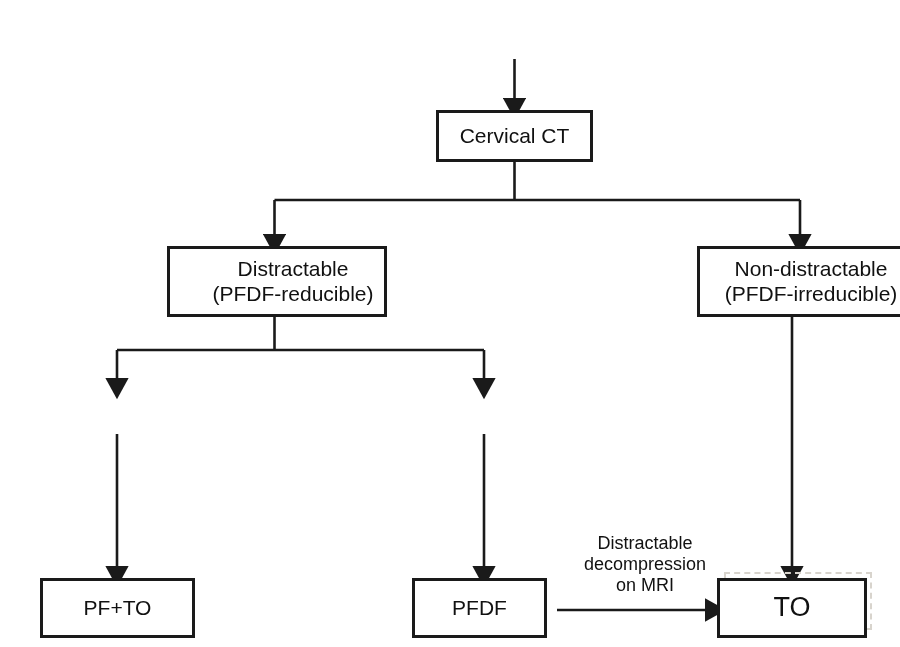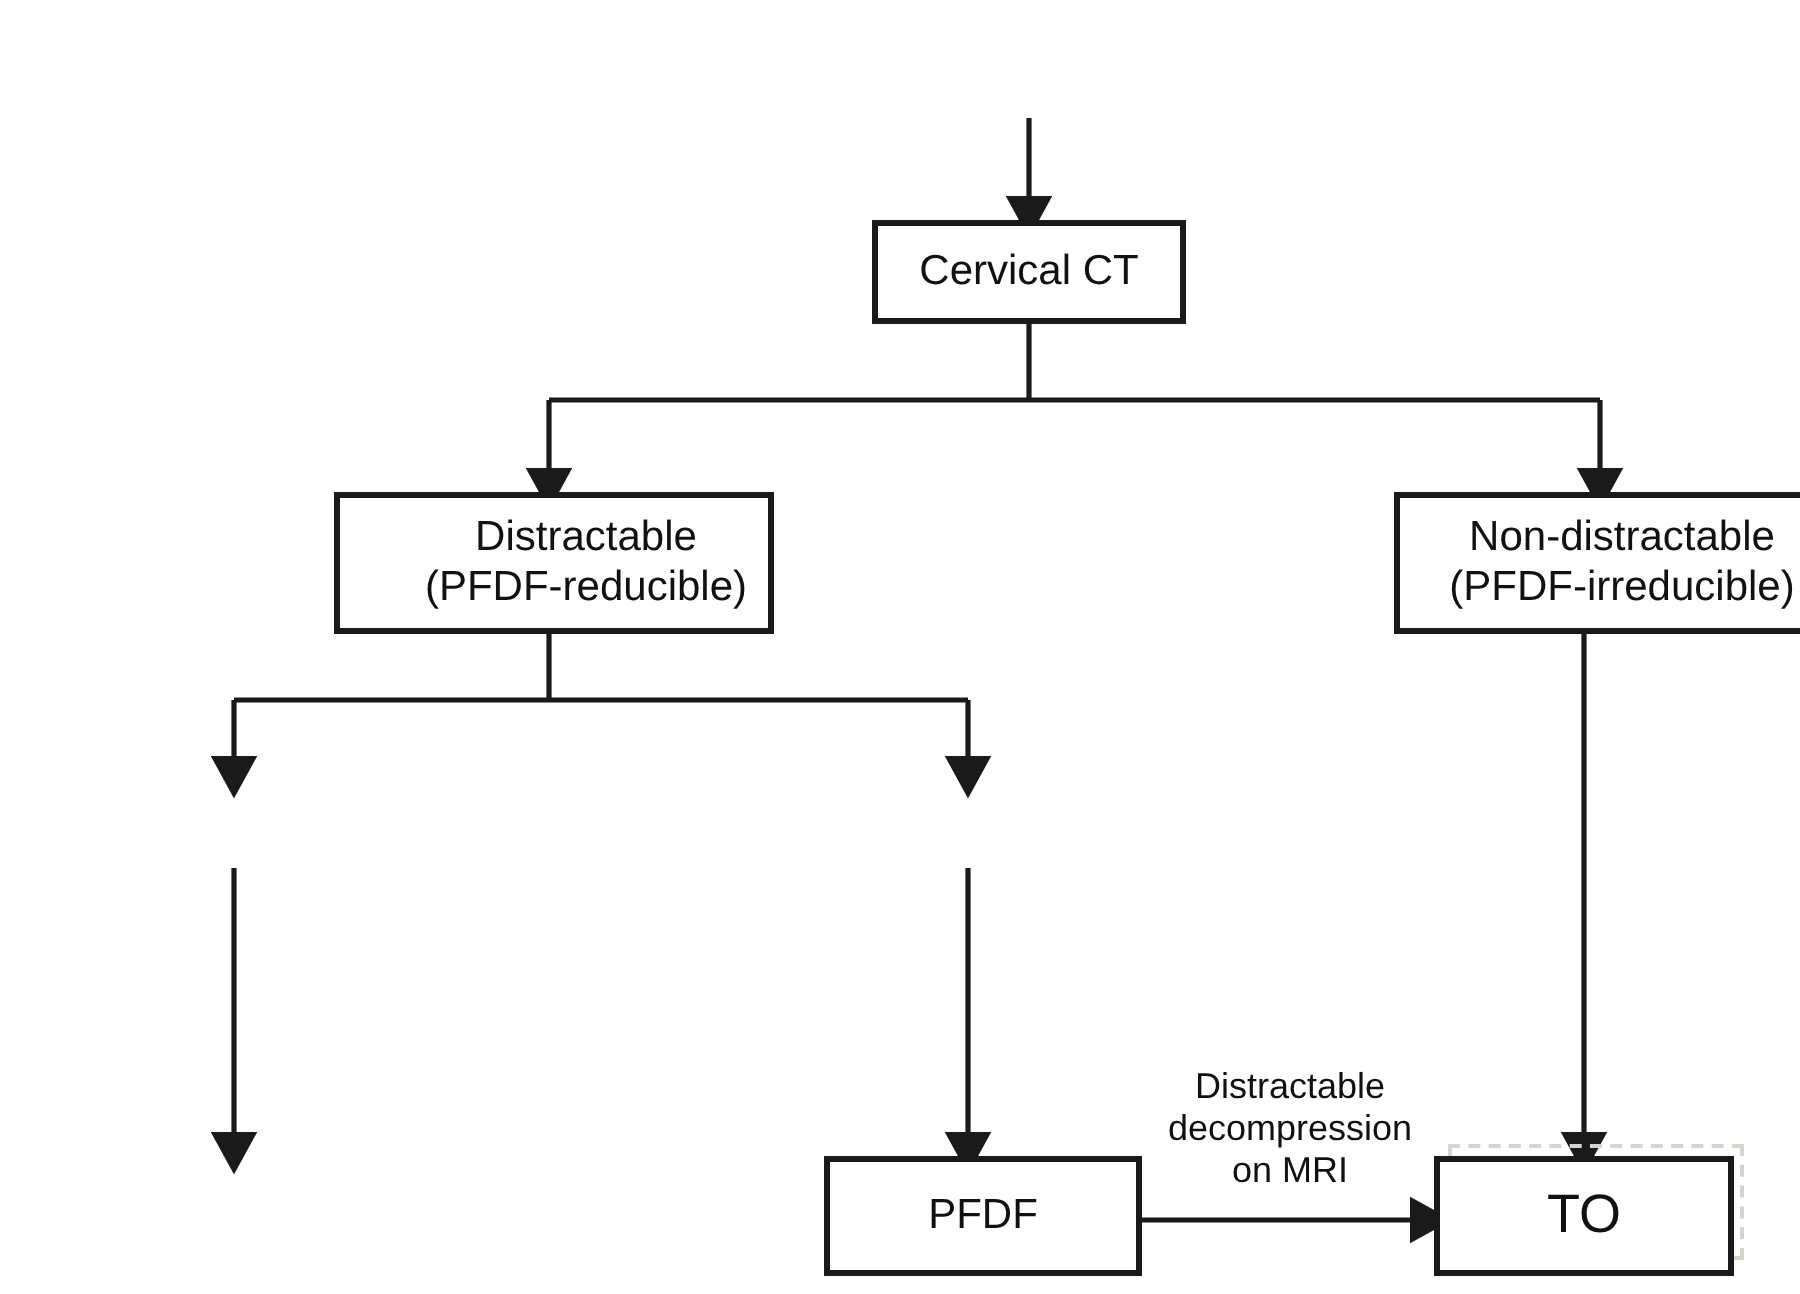--- a/index.html
+++ b/index.html
@@ -103,22 +103,25 @@
 (PFDF-reducible)</span>
   </div>
 
   <div class="node" style="left:697px; top:246px; width:228px; height:71px; font-size:21px;">
     <span class="label">Non-distractable
 (PFDF-irreducible)</span>
   </div>
 
 
 
+  <div class="node" style="left:40px; top:578px; width:155px; height:60px; font-size:21px;">
+    <span class="label">PF+TO</span>
+  </div>
 
-  <div class="node" style="left:412px; top:578px; width:159px; height:60px; font-size:21px;">
+  <div class="node" style="left:412px; top:578px; width:135px; height:60px; font-size:21px;">
     <span class="label">PFDF</span>
   </div>
 
   <div class="node" style="left:717px; top:578px; width:150px; height:60px; font-size:27px;">
     <span class="label">TO</span>
   </div>
 
   <div class="edge-label" style="left:575px; top:533px; width:140px; font-size:18px;">Distractable
 decompression
 on  MRI</div>

